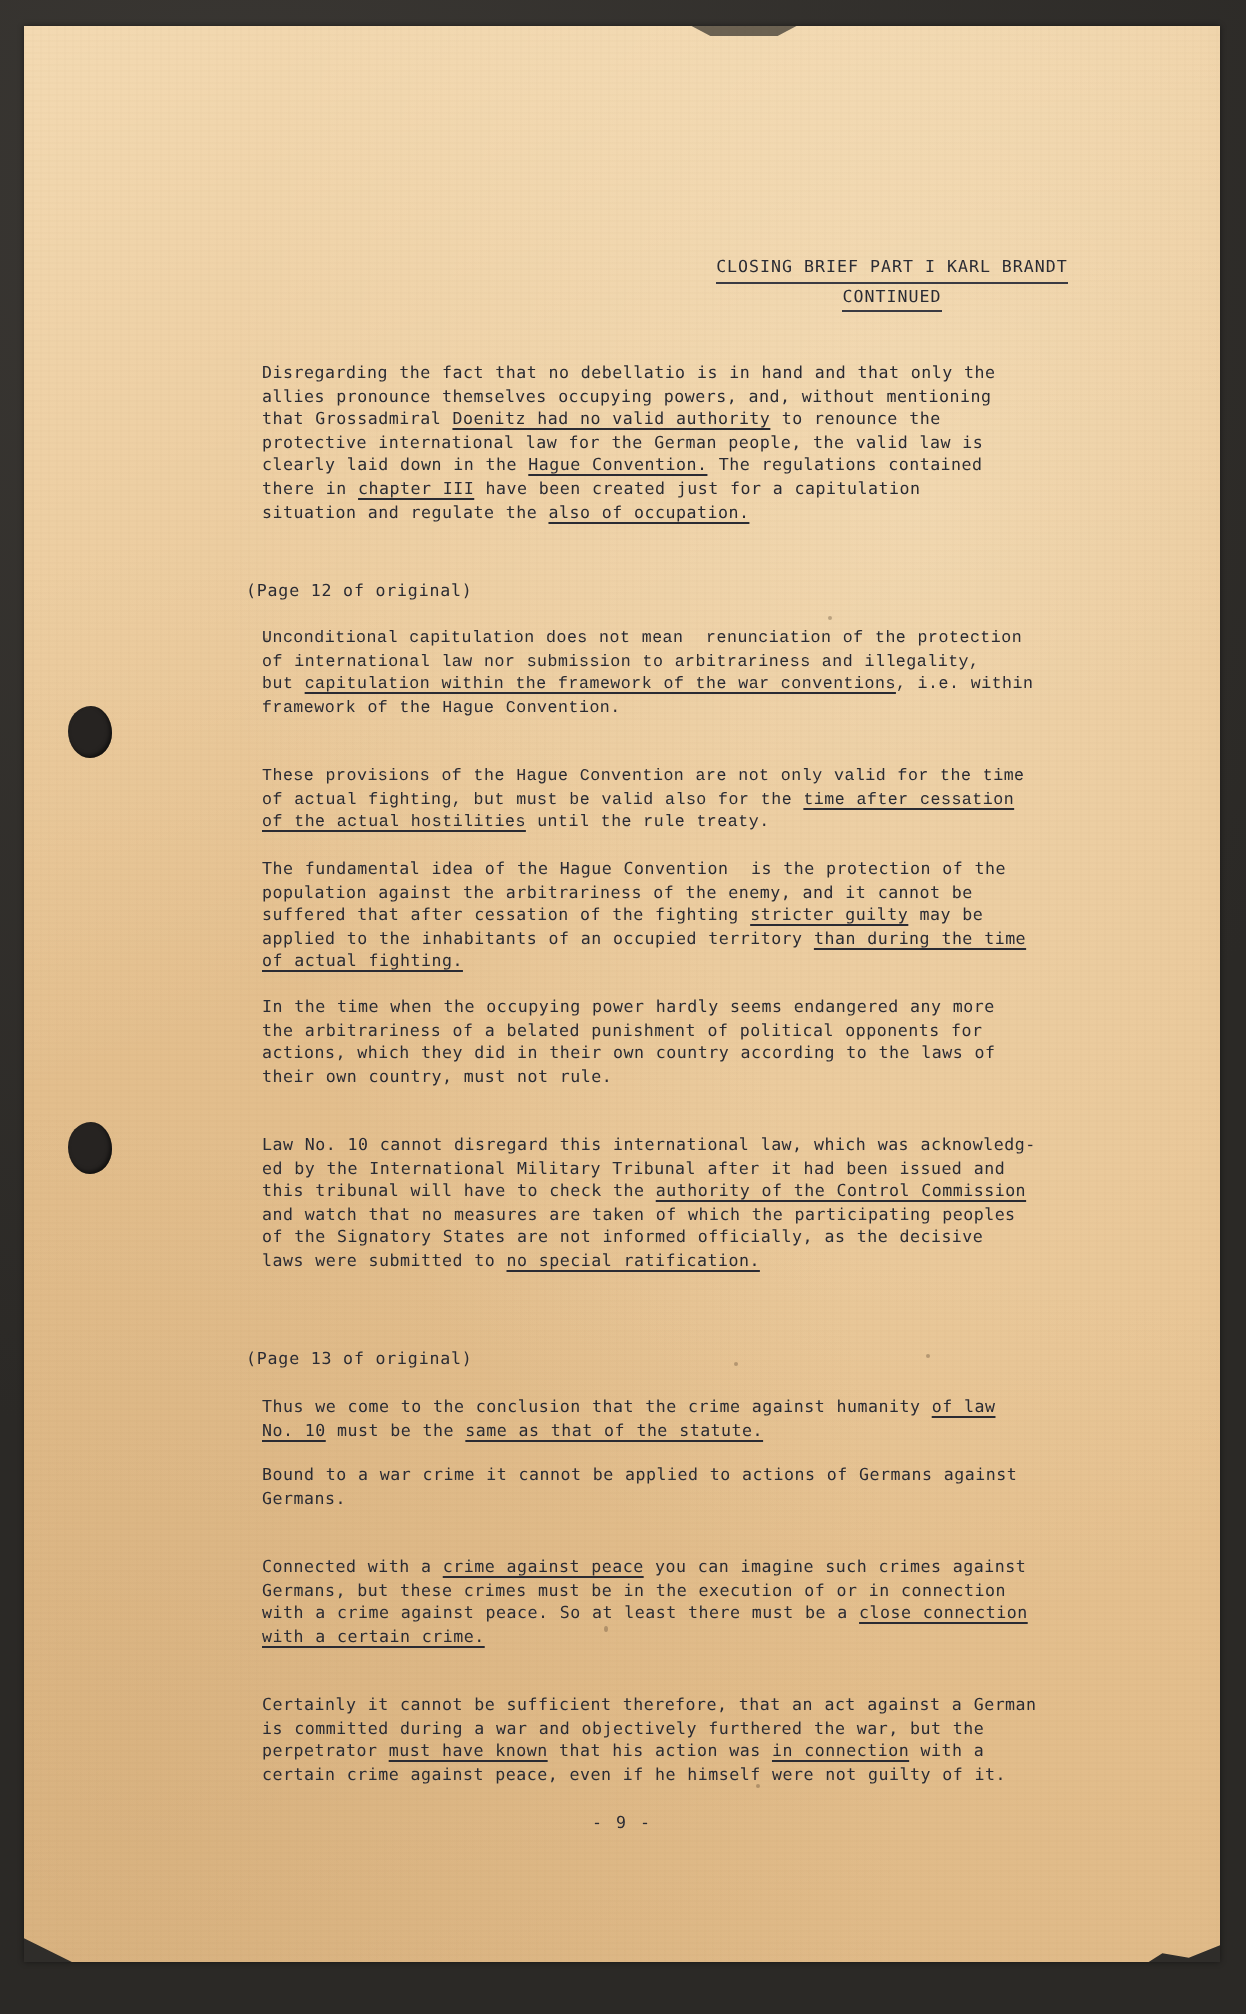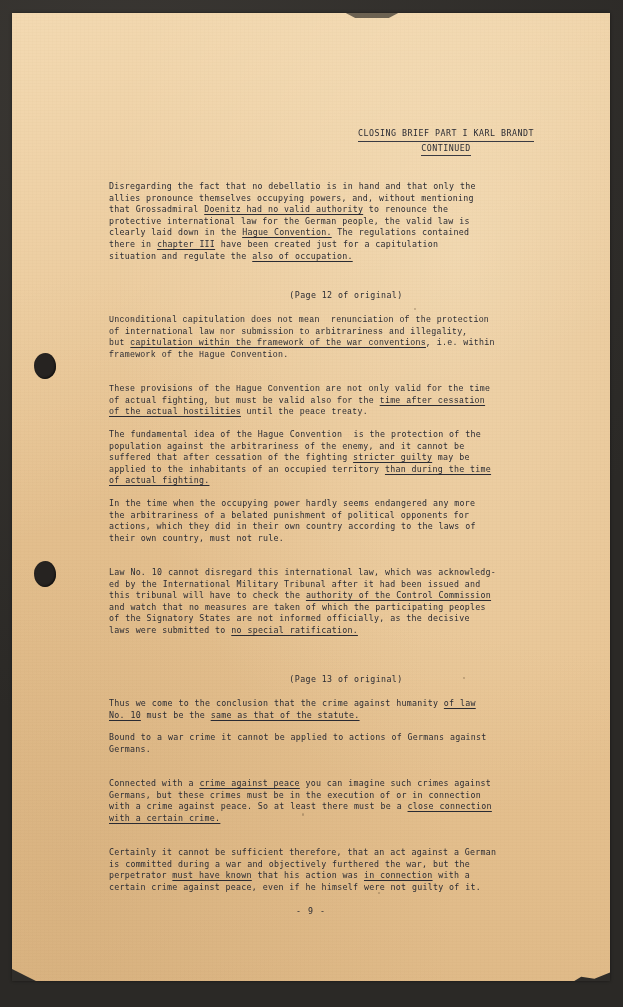--- a/index.html
+++ b/index.html
@@ -116,30 +116,30 @@
     border-bottom: 1px solid #3a3a42;
     padding-bottom: 0.5px;
     white-space: nowrap;
     letter-spacing: 0.5px;
   }
   #doc-header .hdr-row { line-height: 13px; }
 
   
   .para {
     position: absolute;
-    left: 97px;
+    left: 119px;
     width: 446px;
     white-space: pre-wrap;
     word-spacing: 0.4px;
   }
   .page-marker {
     position: absolute;
     width: 446px;
     left: 111px;
-    text-align: center;
+    text-align: left;
     letter-spacing: 0.4px;
   }
   .u { text-decoration: underline; text-underline-offset: 1.5px; }
 
   #page-number {
     position: absolute;
     left: 0;
     top: 893px;
     width: 598px;
     text-align: center;
@@ -197,21 +197,21 @@
 
       <div class="page-marker" id="page-marker-12" style="top:277px;">(Page 12 of original)</div>
 
       <div class="para" id="para-unconditional" style="top:301px;font-family:Liberation Mono, monospace;"><span>Unconditional capitulation does not mean  renunciation of the protection
 of international law nor submission to arbitrariness and illegality,
 but </span><span class="u">capitulation within the framework of the war conventions</span><span>, i.e. within
 framework of the Hague Convention.</span></div>
 
       <div class="para" id="para-these-provisions" style="top:370px;font-family:Liberation Mono, monospace;"><span>These provisions of the Hague Convention are not only valid for the time
 of actual fighting, but must be valid also for the </span><span class="u">time after cessation
-of the actual hostilities</span><span> until the peace treaty.</span></div>
+of the actual hostilities</span><span> until the rule treaty.</span></div>
 
       <div class="para" id="para-fundamental-idea" style="top:416px;"><span>The fundamental idea of the Hague Convention  is the protection of the
 population against the arbitrariness of the enemy, and it cannot be
 suffered that after cessation of the fighting </span><span class="u">stricter guilty</span><span> may be
 applied to the inhabitants of an occupied territory </span><span class="u">than during the time
 of actual fighting.</span></div>
 
       <div class="para" id="para-in-the-time" style="top:485px;"><span>In the time when the occupying power hardly seems endangered any more
 the arbitrariness of a belated punishment of political opponents for
 actions, which they did in their own country according to the laws of

